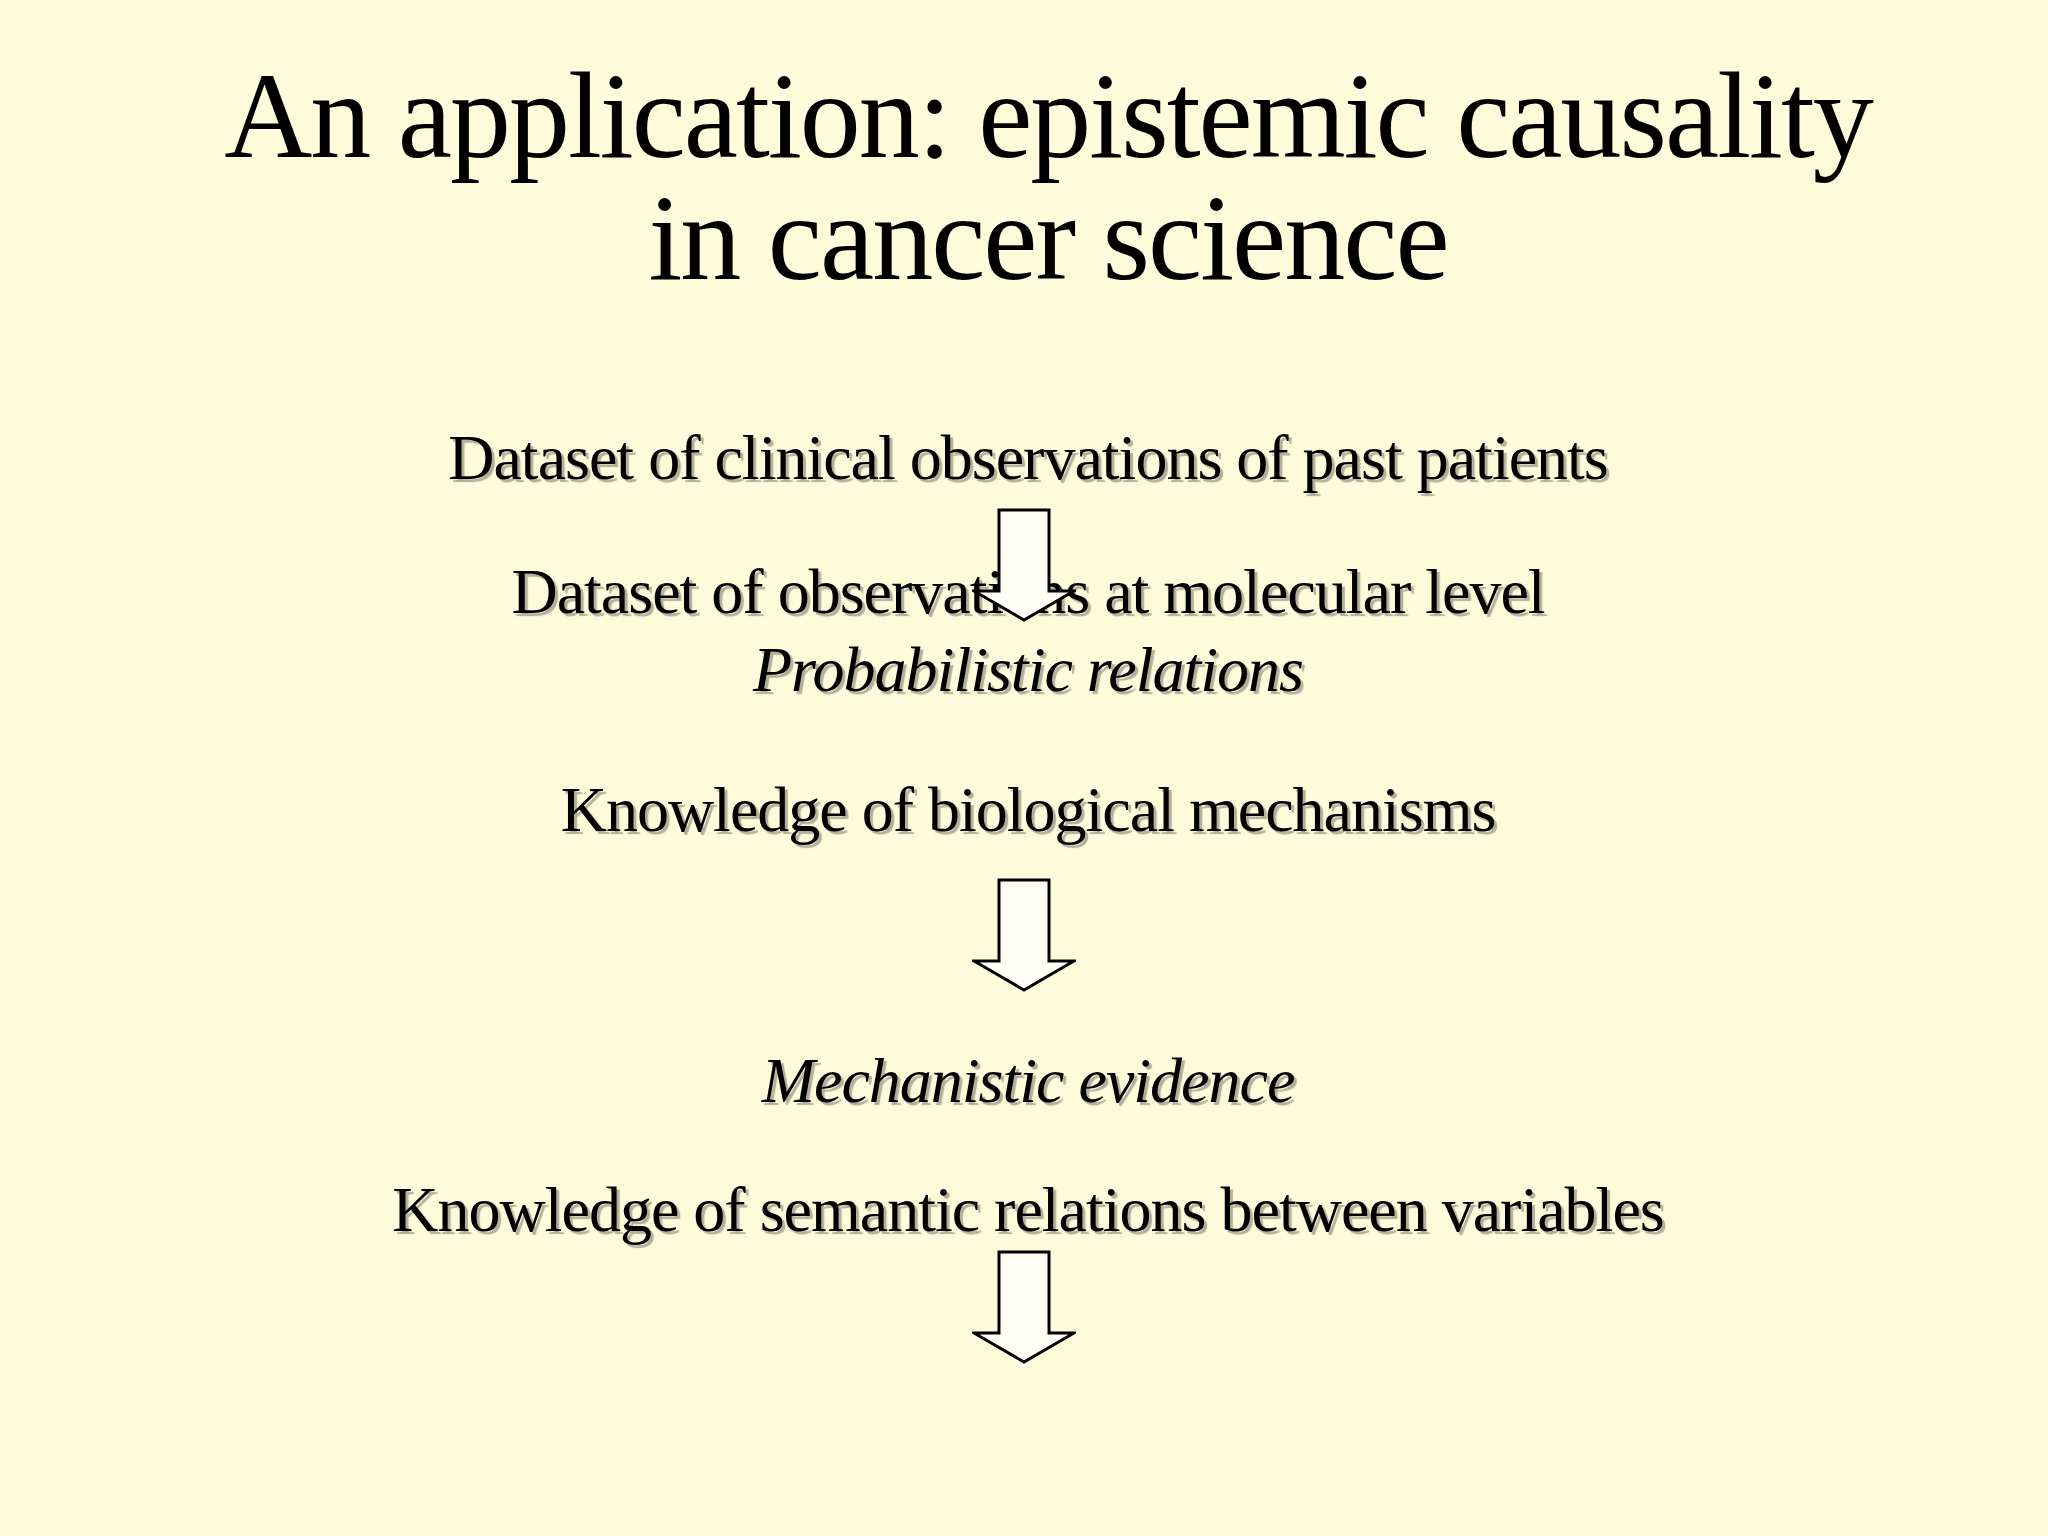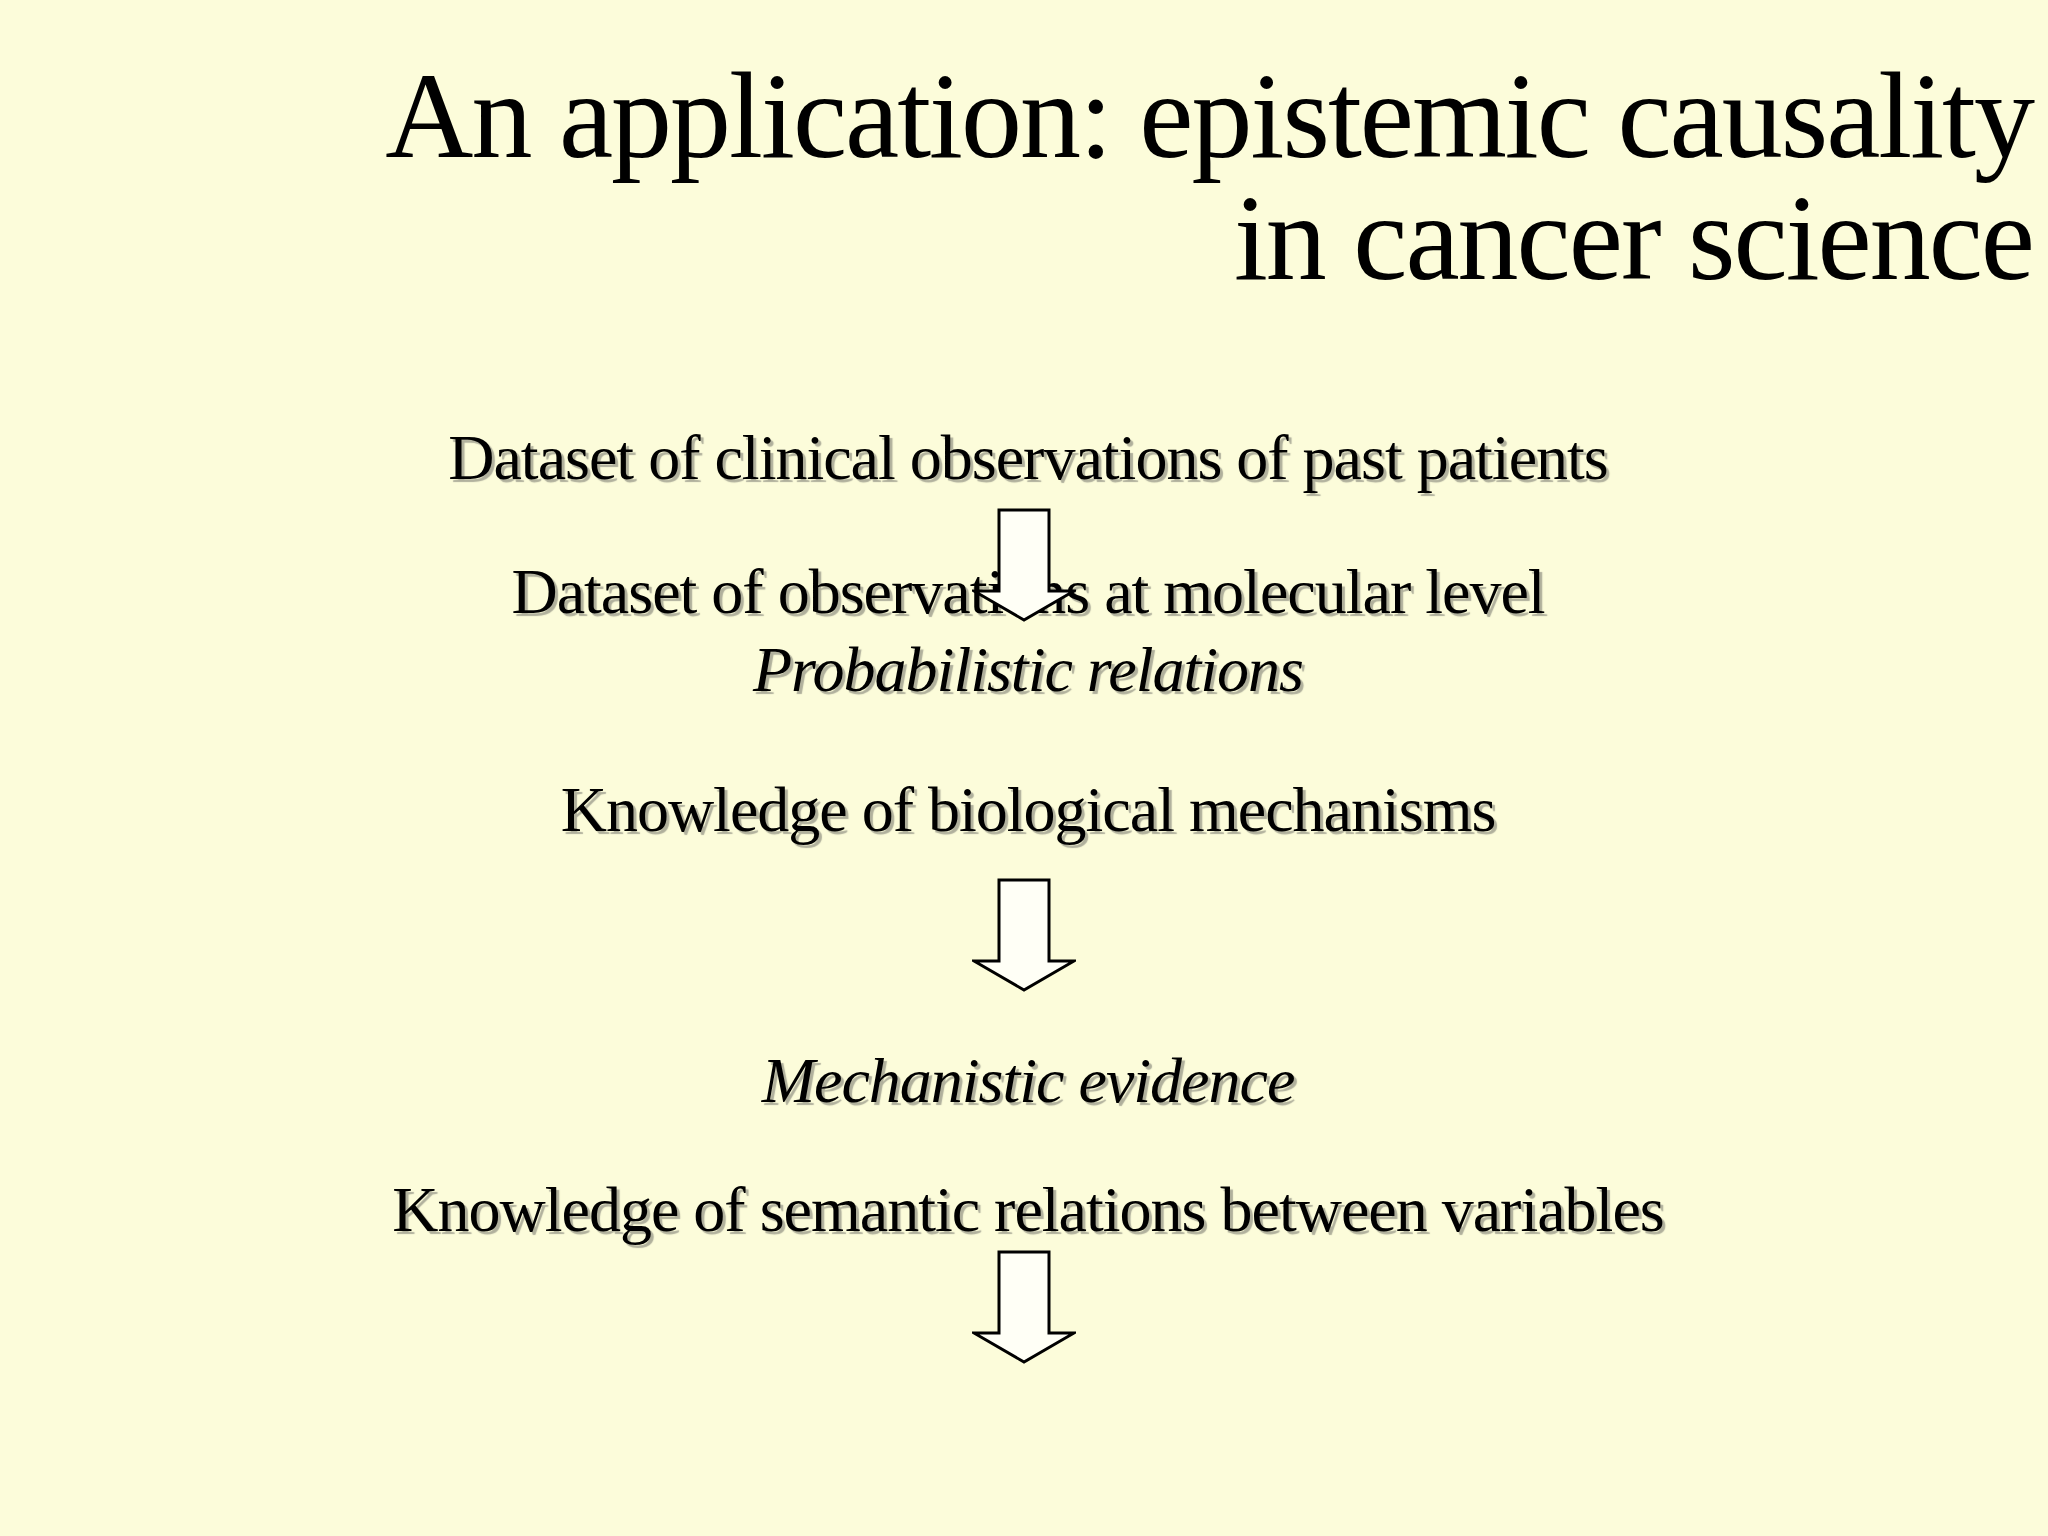--- a/index.html
+++ b/index.html
@@ -16,22 +16,21 @@
     overflow: hidden;
   }
   .slide-title {
     position: absolute;
     left: 98px;
     top: 55px;
     width: 1900px;
     font-size: 122px;
     line-height: 1.0;
     letter-spacing: -2px;
-    text-align: right;
-    margin-left: 35px;
+    text-align: center;
   }
   .flow-text {
     position: absolute;
     left: 4px;
     width: 100%;
     text-align: center;
     font-size: 64px;
     line-height: 67px;
     letter-spacing: -1px;
     text-shadow: 3px 3px 1px rgba(125, 125, 115, 0.60);

